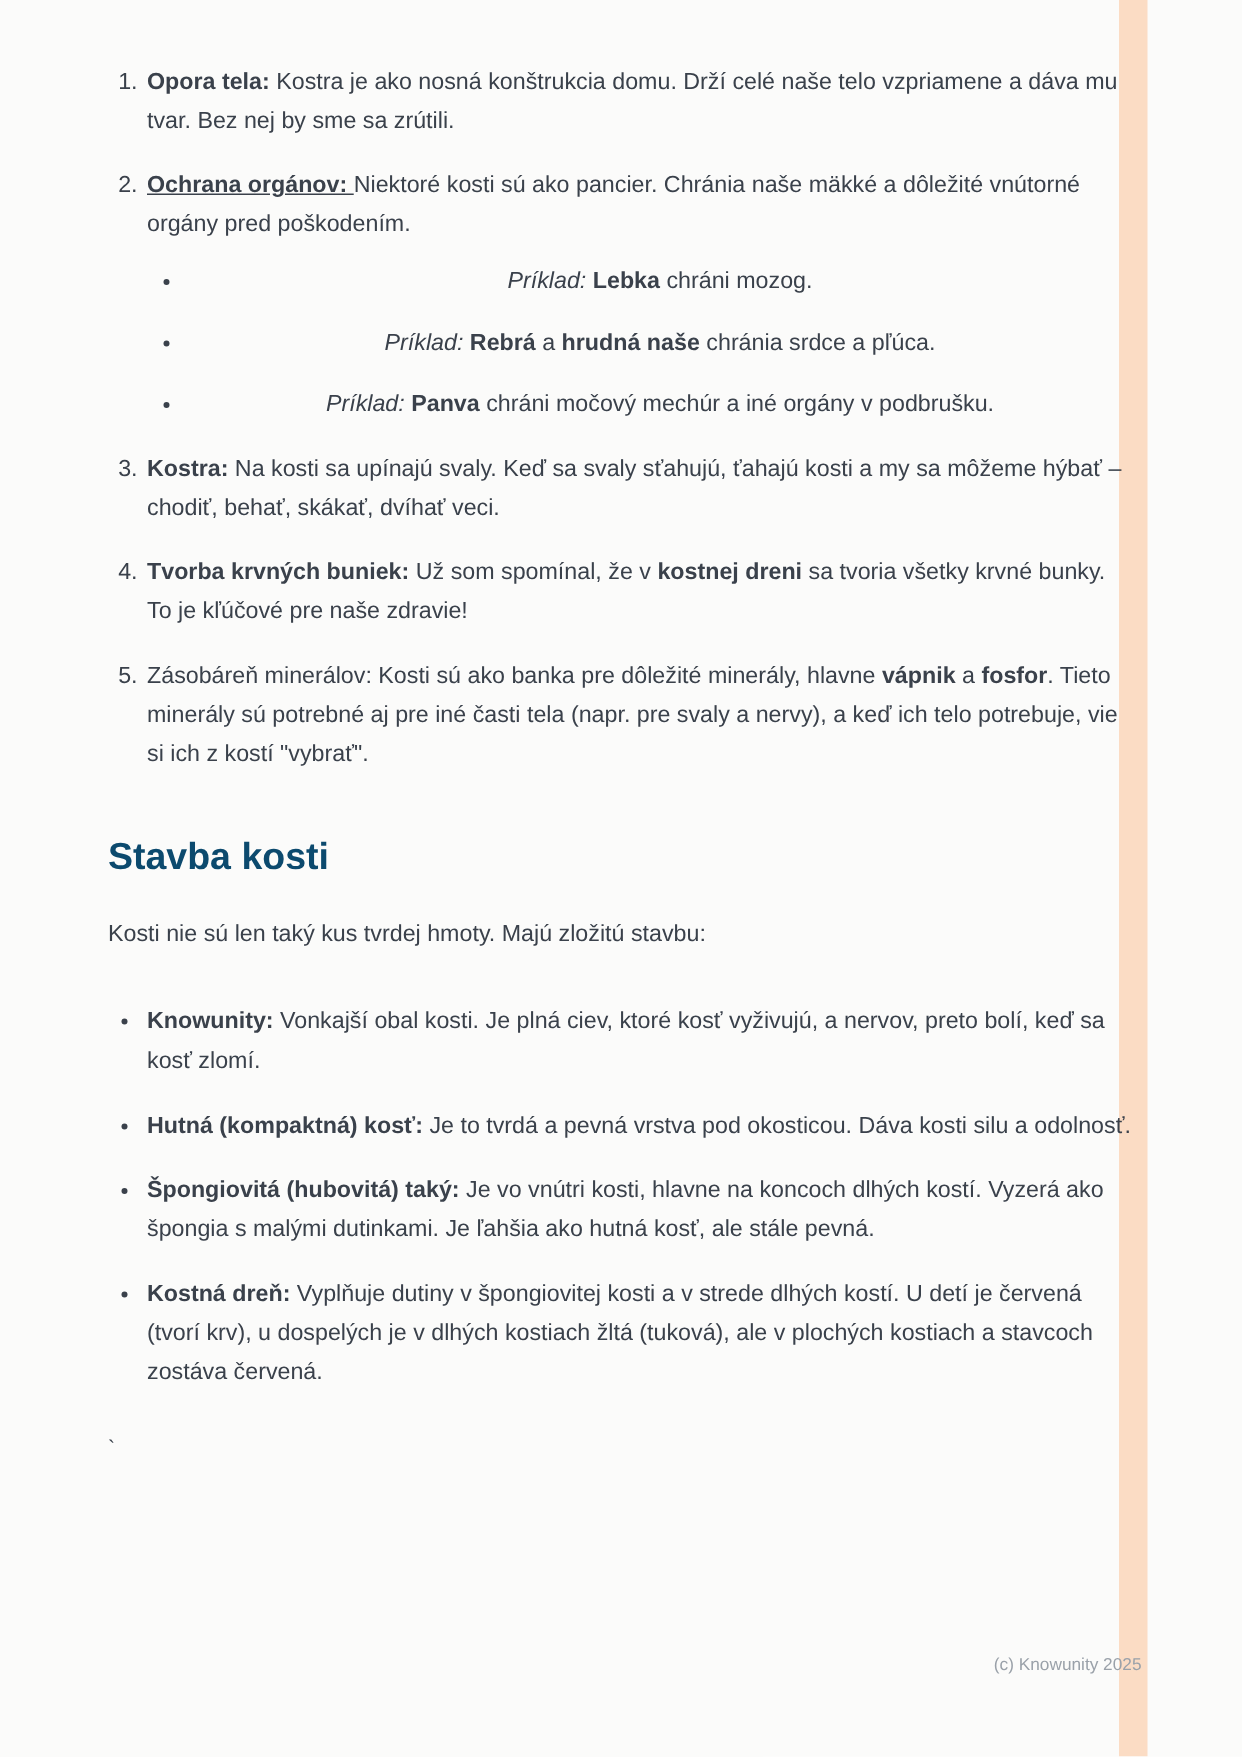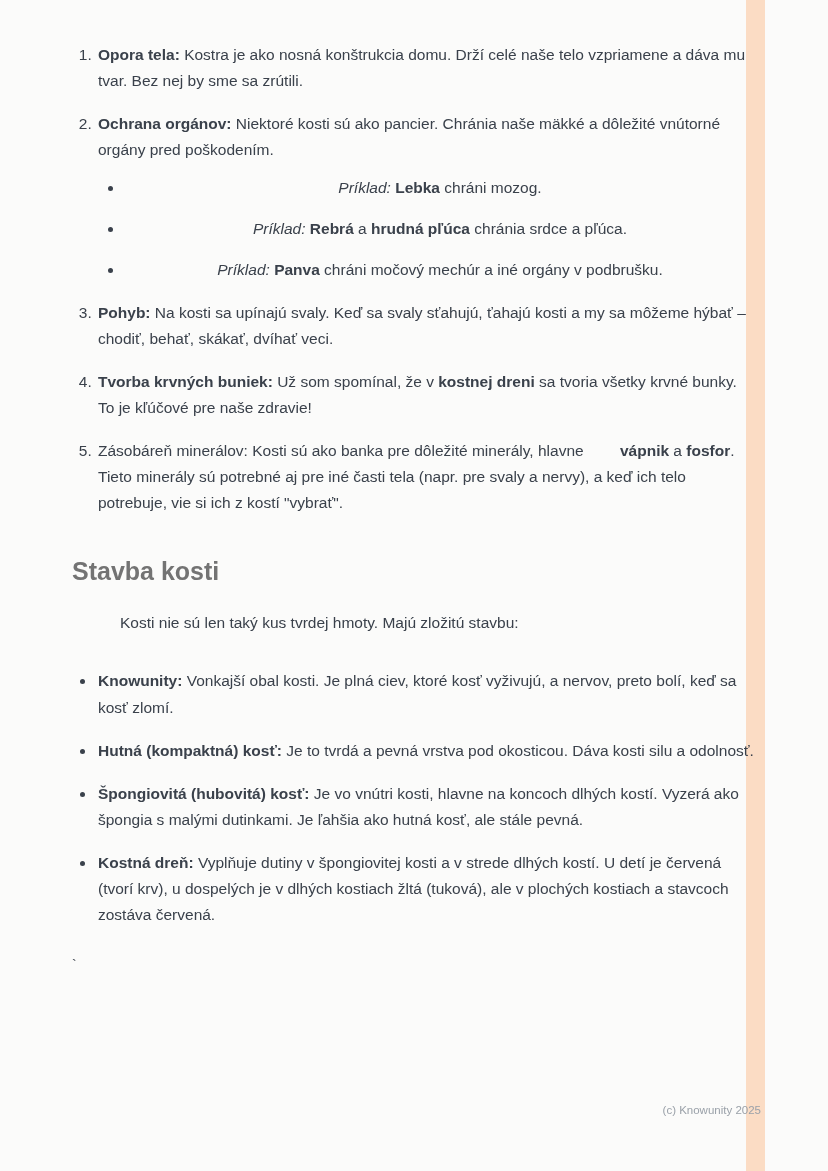--- a/index.html
+++ b/index.html
@@ -49,26 +49,25 @@
   ul.sub-bullets > li {
     margin-bottom: 15px;
   }
   ul.sub-bullets > li:last-child {
     margin-bottom: 4px;
   }
   h1.section-heading {
     margin: 40px 0 24px 0;
     font-size: 25px;
     font-weight: 700;
-    color: #737373;
+    color: #0c4a6e;
     line-height: 1.2;
   }
   p.intro {
     margin-bottom: 32px;
-    margin-left: 48px;
   }
   ul.main-bullets {
     list-style: disc outside;
     padding-left: 24px;
   }
   ul.main-bullets > li {
     margin-bottom: 17px;
     padding-left: 2px;
   }
   .stray {
@@ -87,38 +86,38 @@
 </style>
 </head>
 <body>
 
 <div class="page">
   <div class="stripe"></div>
 
   <div class="content">
     <ol class="numbered">
         <li><span style="font-weight: 700;">Opora tela: </span><span>Kostra je ako nosná konštrukcia domu. Drží celé naše telo vzpriamene a dáva mu tvar. Bez nej by sme sa zrútili.</span></li>
-        <li><span style="font-weight: 700;">Ochrana orgánov: </span><span>Niektoré kosti sú ako pancier. Chránia naše mäkké a dôležité vnútorné orgány pred poškodením.</span><ul class="sub-bullets">
+        <li><span style="font-weight: 700; text-decoration: underline;">Ochrana orgánov: </span><span>Niektoré kosti sú ako pancier. Chránia naše mäkké a dôležité vnútorné orgány pred poškodením.</span><ul class="sub-bullets">
             <li><span style="font-style: italic;">Príklad: </span><span style="font-weight: 700;">Lebka</span><span> chráni mozog.</span></li>
-            <li><span style="font-style: italic;">Príklad: </span><span style="font-weight: 700; margin-top: 35px;">Rebrá</span><span> a </span><span style="font-weight: 700;">hrudná pľúca</span><span> chránia srdce a pľúca.</span></li>
+            <li><span style="font-style: italic;">Príklad: </span><span style="font-weight: 700; margin-top: 35px;">Rebrá</span><span> a </span><span style="font-weight: 700;">hrudná naše</span><span> chránia srdce a pľúca.</span></li>
             <li><span style="font-style: italic;">Príklad: </span><span style="font-weight: 700;">Panva</span><span> chráni močový mechúr a iné orgány v podbrušku.</span></li>
           </ul></li>
-        <li><span style="font-weight: 700;">Pohyb: </span><span>Na kosti sa upínajú svaly. Keď sa svaly sťahujú, ťahajú kosti a my sa môžeme hýbať – chodiť, behať, skákať, dvíhať veci.</span></li>
+        <li><span style="font-weight: 700;">Kostra: </span><span>Na kosti sa upínajú svaly. Keď sa svaly sťahujú, ťahajú kosti a my sa môžeme hýbať – chodiť, behať, skákať, dvíhať veci.</span></li>
         <li><span style="font-weight: 700; text-align: right;">Tvorba krvných buniek: </span><span>Už som spomínal, že v </span><span style="font-weight: 700;">kostnej dreni</span><span> sa tvoria všetky krvné bunky. To je kľúčové pre naše zdravie!</span></li>
-        <li><span style="font-weight: 400;">Zásobáreň minerálov: </span><span>Kosti sú ako banka pre dôležité minerály, hlavne </span><span style="font-weight: 700; margin-left: 32px;">vápnik</span><span> a </span><span style="font-weight: 700;">fosfor</span><span>. Tieto minerály sú potrebné aj pre iné časti tela (napr. pre svaly a nervy), a keď ich telo potrebuje, vie si ich z kostí "vybrať".</span></li>
+        <li><span style="font-weight: 400;">Zásobáreň minerálov: </span><span>Kosti sú ako banka pre dôležité minerály, hlavne </span><span style="font-weight: 700;">vápnik</span><span> a </span><span style="font-weight: 700;">fosfor</span><span>. Tieto minerály sú potrebné aj pre iné časti tela (napr. pre svaly a nervy), a keď ich telo potrebuje, vie si ich z kostí "vybrať".</span></li>
       </ol>
 
     <h1 class="section-heading">Stavba kosti</h1>
 
     <p class="intro">Kosti nie sú len taký kus tvrdej hmoty. Majú zložitú stavbu:</p>
 
     <ul class="main-bullets">
         <li><span style="font-weight: 700;">Knowunity: </span><span>Vonkajší obal kosti. Je plná ciev, ktoré kosť vyživujú, a nervov, preto bolí, keď sa kosť zlomí.</span></li>
         <li><span style="font-weight: 700;">Hutná (kompaktná) kosť: </span><span>Je to tvrdá a pevná vrstva pod okosticou. Dáva kosti silu a odolnosť.</span></li>
-        <li><span style="font-weight: 700;">Špongiovitá (hubovitá) kosť: </span><span>Je vo vnútri kosti, hlavne na koncoch dlhých kostí. Vyzerá ako špongia s malými dutinkami. Je ľahšia ako hutná kosť, ale stále pevná.</span></li>
+        <li><span style="font-weight: 700;">Špongiovitá (hubovitá) taký: </span><span>Je vo vnútri kosti, hlavne na koncoch dlhých kostí. Vyzerá ako špongia s malými dutinkami. Je ľahšia ako hutná kosť, ale stále pevná.</span></li>
         <li><span style="font-weight: 700;">Kostná dreň: </span><span>Vyplňuje dutiny v špongiovitej kosti a v strede dlhých kostí. U detí je červená (tvorí krv), u dospelých je v dlhých kostiach žltá (tuková), ale v plochých kostiach a stavcoch zostáva červená.</span></li>
       </ul>
 
     <div class="stray">`</div>
   </div>
 
   <div class="footer">(c) Knowunity 2025</div>
 </div>
 
 </body></html>

